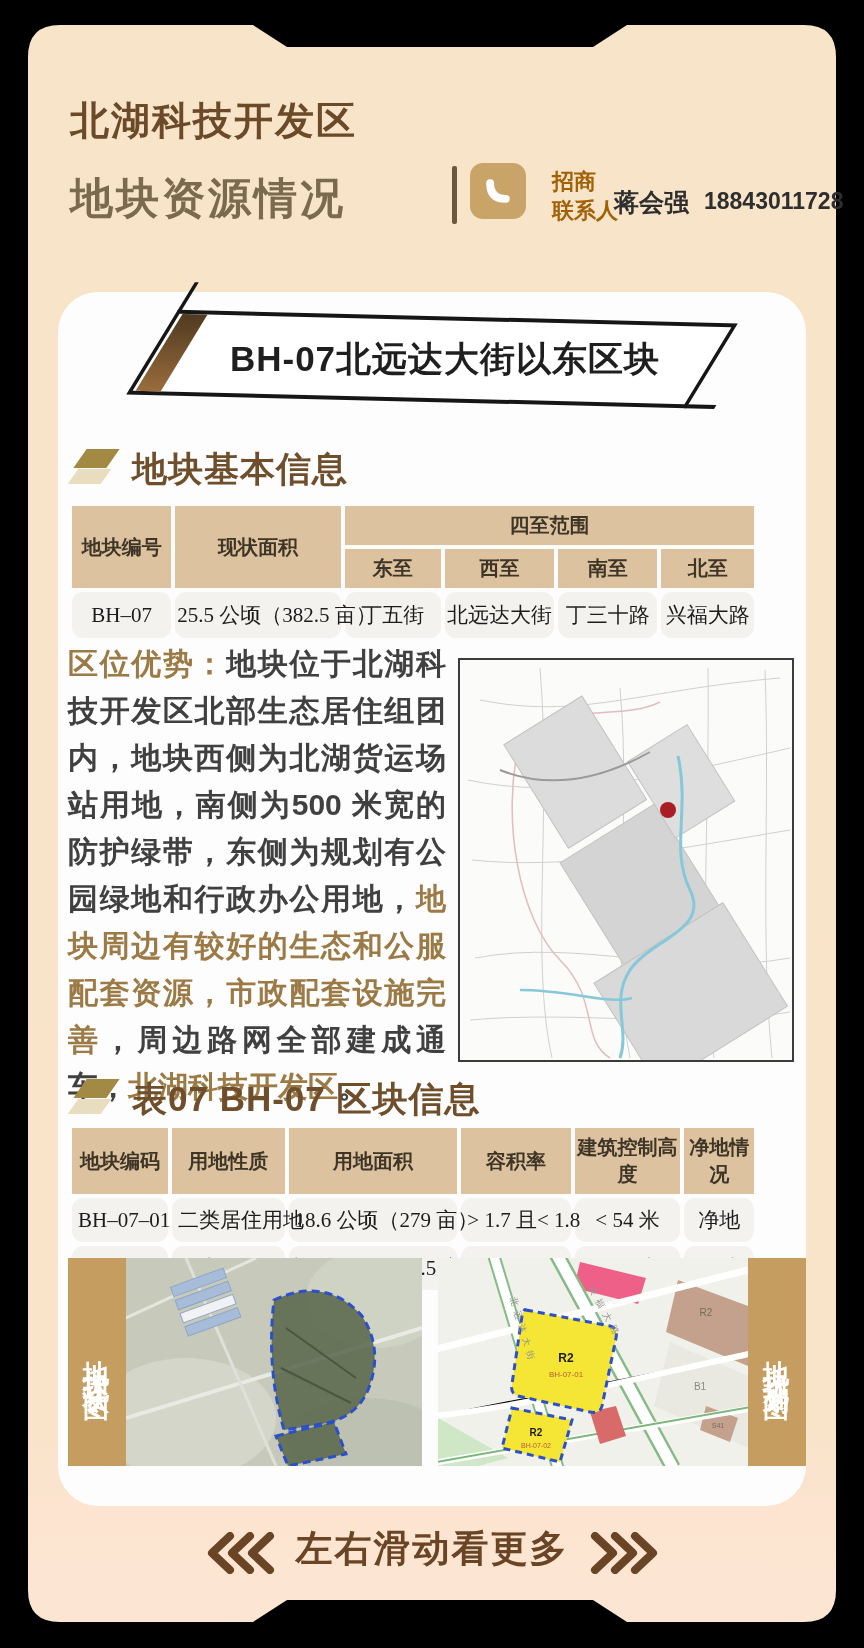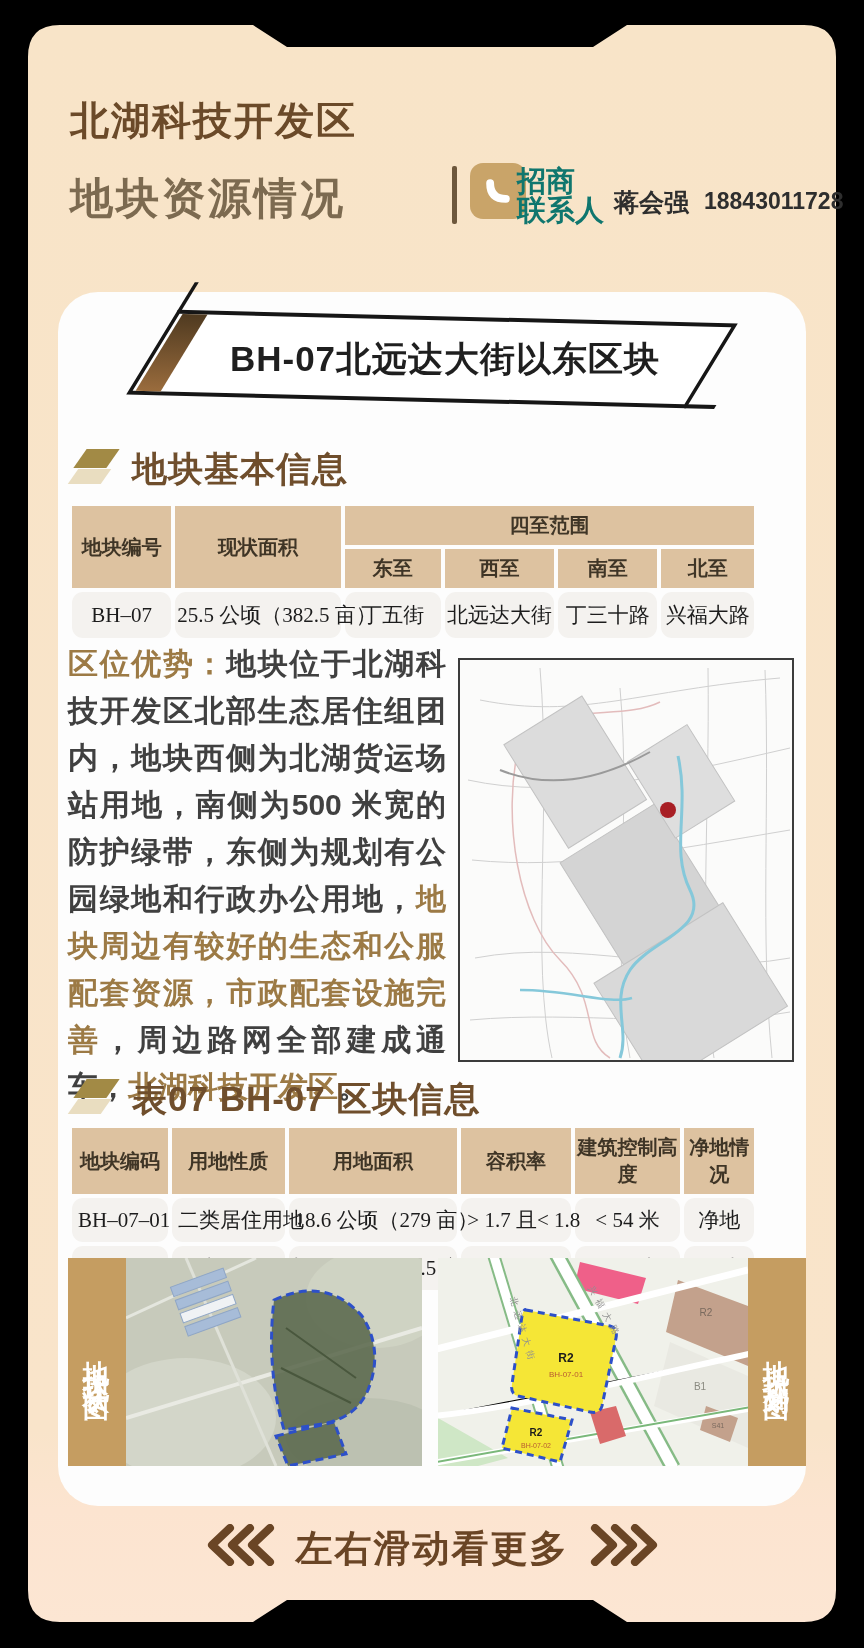--- a/index.html
+++ b/index.html
@@ -13,21 +13,21 @@
   
   .white-card{position:absolute;left:58px;top:292px;width:748px;height:1214px;
               background:#fdfdfd;border-radius:40px;}
 
   
   .title{left:70px;top:94px;font-size:39px;font-weight:800;color:#6b4a29;letter-spacing:2px;}
   .subtitle{left:70px;top:170px;font-size:43px;font-weight:600;color:#7c6a50;letter-spacing:3px;}
   .contact-divider{left:452px;top:166px;width:5px;height:58px;background:#6d573c;border-radius:2px;}
   .phone-box{left:470px;top:163px;width:56px;height:56px;background:#c9a469;border-radius:13px;
              display:flex;align-items:center;justify-content:center;}
-  .contact-role{left:517px;top:167px;font-size:29px;line-height:29px;font-weight:600;color:#0f766e;}
+  .contact-role{left:552px;top:167px;font-size:22px;line-height:29px;font-weight:600;color:#a16207;}
   .contact-name{left:614px;top:186px;font-size:25px;font-weight:700;color:#2e2e2e;}
   .contact-phone{left:704px;top:188px;font-size:23px;font-weight:600;color:#2e2e2e;letter-spacing:0px;}
 
   
   .banner{position:absolute;left:152px;top:316px;width:552px;height:78px;background:#fff;
           border:4px solid #161616;transform:rotate(1.4deg) skewX(-30deg);}
   .banner::before{content:'';position:absolute;left:-4px;top:-32px;width:4px;height:30px;background:#161616;}
   .banner::after{content:'';position:absolute;right:-32px;bottom:-4px;width:30px;height:4px;background:#161616;}
   .banner .stripe{position:absolute;left:3px;top:0;bottom:0;width:25px;
                   background:linear-gradient(180deg,#4f3a20,#9a6c3d);}
@@ -60,21 +60,21 @@
   .loc-map{left:458px;top:658px;width:336px;height:404px;background:#fbfbfa;border:2px solid #3c3c3c;box-sizing:border-box;}
 
   
   .img-block{position:absolute;top:1258px;height:208px;display:flex;}
   .img-left{left:68px;width:354px;}
   .img-right{left:438px;width:368px;}
   .img-strip{flex:0 0 58px;background:#c59d61;display:flex;align-items:center;justify-content:center;}
   .strip-label{writing-mode:vertical-lr;color:#fff;font-size:26px;font-weight:700;letter-spacing:9px;}
 
   
-  .footer{position:absolute;left:0;top:1524px;width:864px;display:flex;align-items:flex-start;
+  .footer{position:absolute;left:0;top:1524px;width:864px;display:flex;align-items:flex-end;
           justify-content:center;gap:20px;color:#6a4525;}
   .footer-text{font-size:37px;font-weight:800;color:#6a4525;letter-spacing:2px;}
 </style>
 </head>
 <body>
 
 <div class="canvas">
 
   <svg class="card-shape" width="864" height="1648" viewBox="0 0 864 1648">
     <defs>

